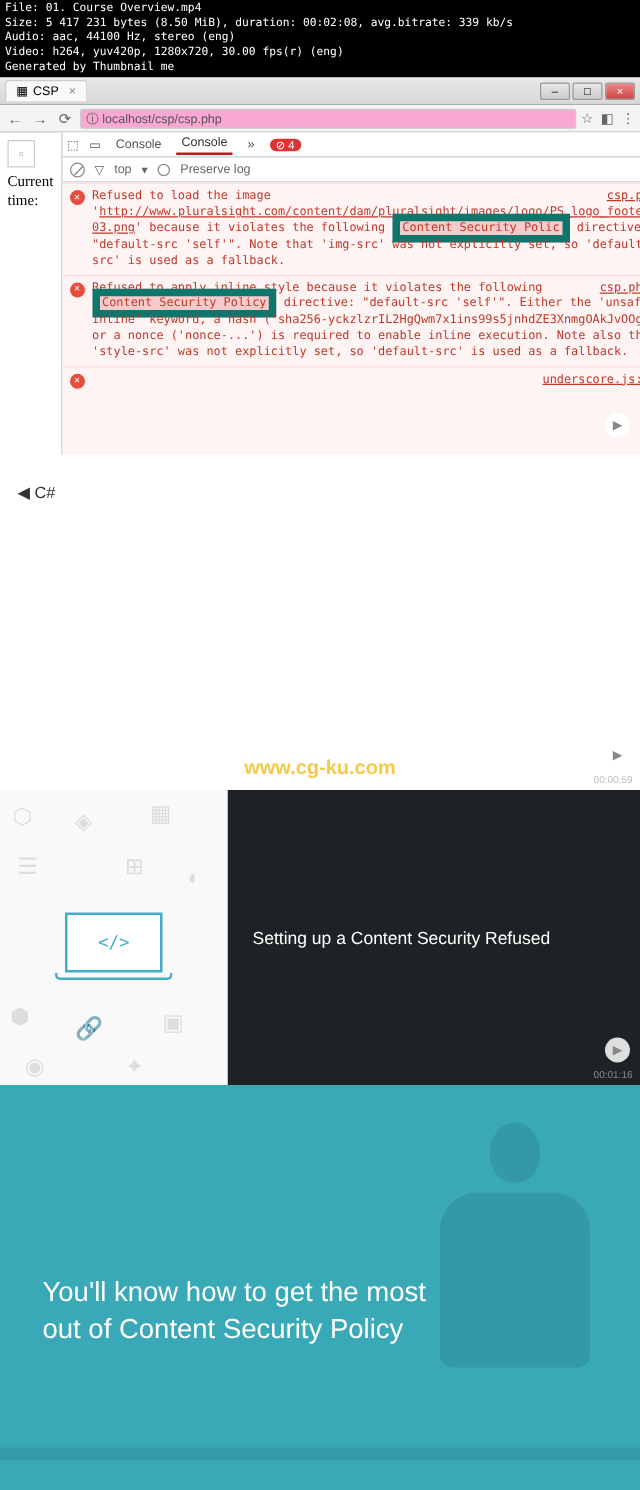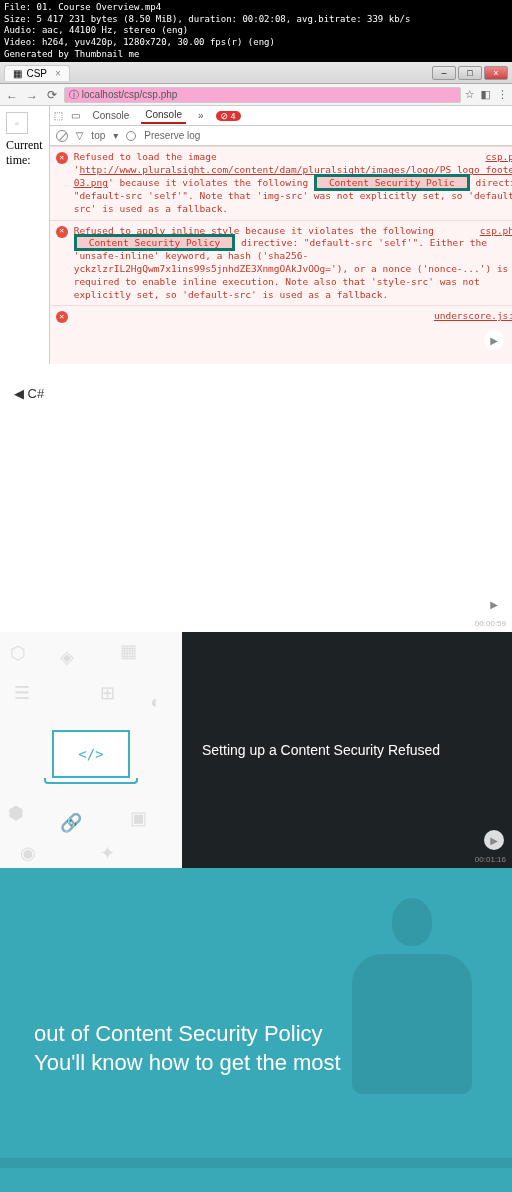--- a/index.html
+++ b/index.html
@@ -26,21 +26,21 @@
 .dt-close { margin-left: auto; }
 .dt-toolbar { display: flex; align-items: center; height: 20px; border-bottom: 1px solid #ccc; padding: 0 6px; gap: 8px; color: #666; }
 .dt-toolbar .circle { width: 10px; height: 10px; border: 1px solid #888; border-radius: 50%; }
 .dt-toolbar .slash { width: 12px; height: 12px; border: 1px solid #888; border-radius: 50%; position: relative; }
 .dt-toolbar .slash::after { content: ""; position: absolute; left: 1px; top: 5px; width: 10px; height: 1px; background: #888; transform: rotate(-45deg);}
 .dt-console { flex: 1; overflow: hidden; font-family: Menlo, Consolas, monospace; font-size: 9.5px; background: #fff4f4; }
 .err { display: flex; padding: 4px 6px; border-top: 1px solid #f5dada; color: #c0392b; line-height: 1.35; }
 .err-icon { width: 12px; height: 12px; background: #e74c3c; border-radius: 50%; color: #fff; display: flex; align-items: center; justify-content: center; font-size: 8px; margin-right: 6px; flex-shrink: 0; margin-top: 1px;}
 .err-body { flex: 1; }
 .err-src { float: right; color: #c0392b; text-decoration: underline; margin-left: 8px; }
-.hl { border: 3px solid #0f766e; background: rgba(224,108,108,0.3); padding: 0 12px; }
+.hl { border: 6px solid #0f766e; background: rgba(224,108,108,0.3); padding: 0 2px; }
 .under { text-decoration: underline; }
 .play-overlay { position: absolute; right: 8px; width: 20px; height: 20px; background: rgba(255,255,255,0.85); border-radius: 50%; display: flex; align-items: center; justify-content: center; color: #888; font-size: 10px; }
 .timestamp { position: absolute; right: 6px; font-size: 8px; color: #bbb; }
 
 .code-split { display: flex; height: 268px; position: relative; }
 .code-left { width: 272px; background: #f2f2f2; padding: 24px 10px 10px 22px; font-family: Consolas, monospace; font-size: 11px; line-height: 1.45; color: #333; white-space: pre; }
 .code-right { flex: 1; background: #fff; padding: 22px 14px; font-size: 13px; color: #333; }
 .code-label { margin-bottom: 38px; }
 .watermark { position: absolute; bottom: 8px; width: 100%; text-align: center; font-size: 16px; font-weight: bold; color: #f6c94a; }
 .code-split .play-overlay { bottom: 18px; }
@@ -149,20 +149,21 @@
       </div>
     </div>
   </div>
   <div class="play-overlay" style="bottom:14px;">▶</div>
 </div>
 
 <div class="code-split">
   <div class="code-right">
     <div class="code-label">◀ C#</div>
   </div>
+  <div class="watermark">www.cg-ku.com</div>
   <div class="play-overlay">▶</div>
   <div class="timestamp">00:00:59</div>
 </div>
 
 <div class="slide3">
   <div class="slide3-left">
     <div class="pattern-icon" style="left:10px;top:10px;">⬡</div>
     <div class="pattern-icon" style="left:60px;top:14px;">◈</div>
     <div class="pattern-icon" style="left:120px;top:8px;">▦</div>
     <div class="pattern-icon" style="left:14px;top:50px;">☰</div>
@@ -185,16 +186,16 @@
   <div class="timestamp">00:01:16</div>
 </div>
 
 <div class="slide4">
   <div class="person">
     <div class="person-head"></div>
     <div class="person-body"></div>
   </div>
   <div class="desk"></div>
   <div class="slide4-text">
+    <div>You'll know how to get the most</div>
     <div>out of Content Security Policy</div>
-    <div>You'll know how to get the most</div>
   </div>
 </div>
 
 </body></html>

